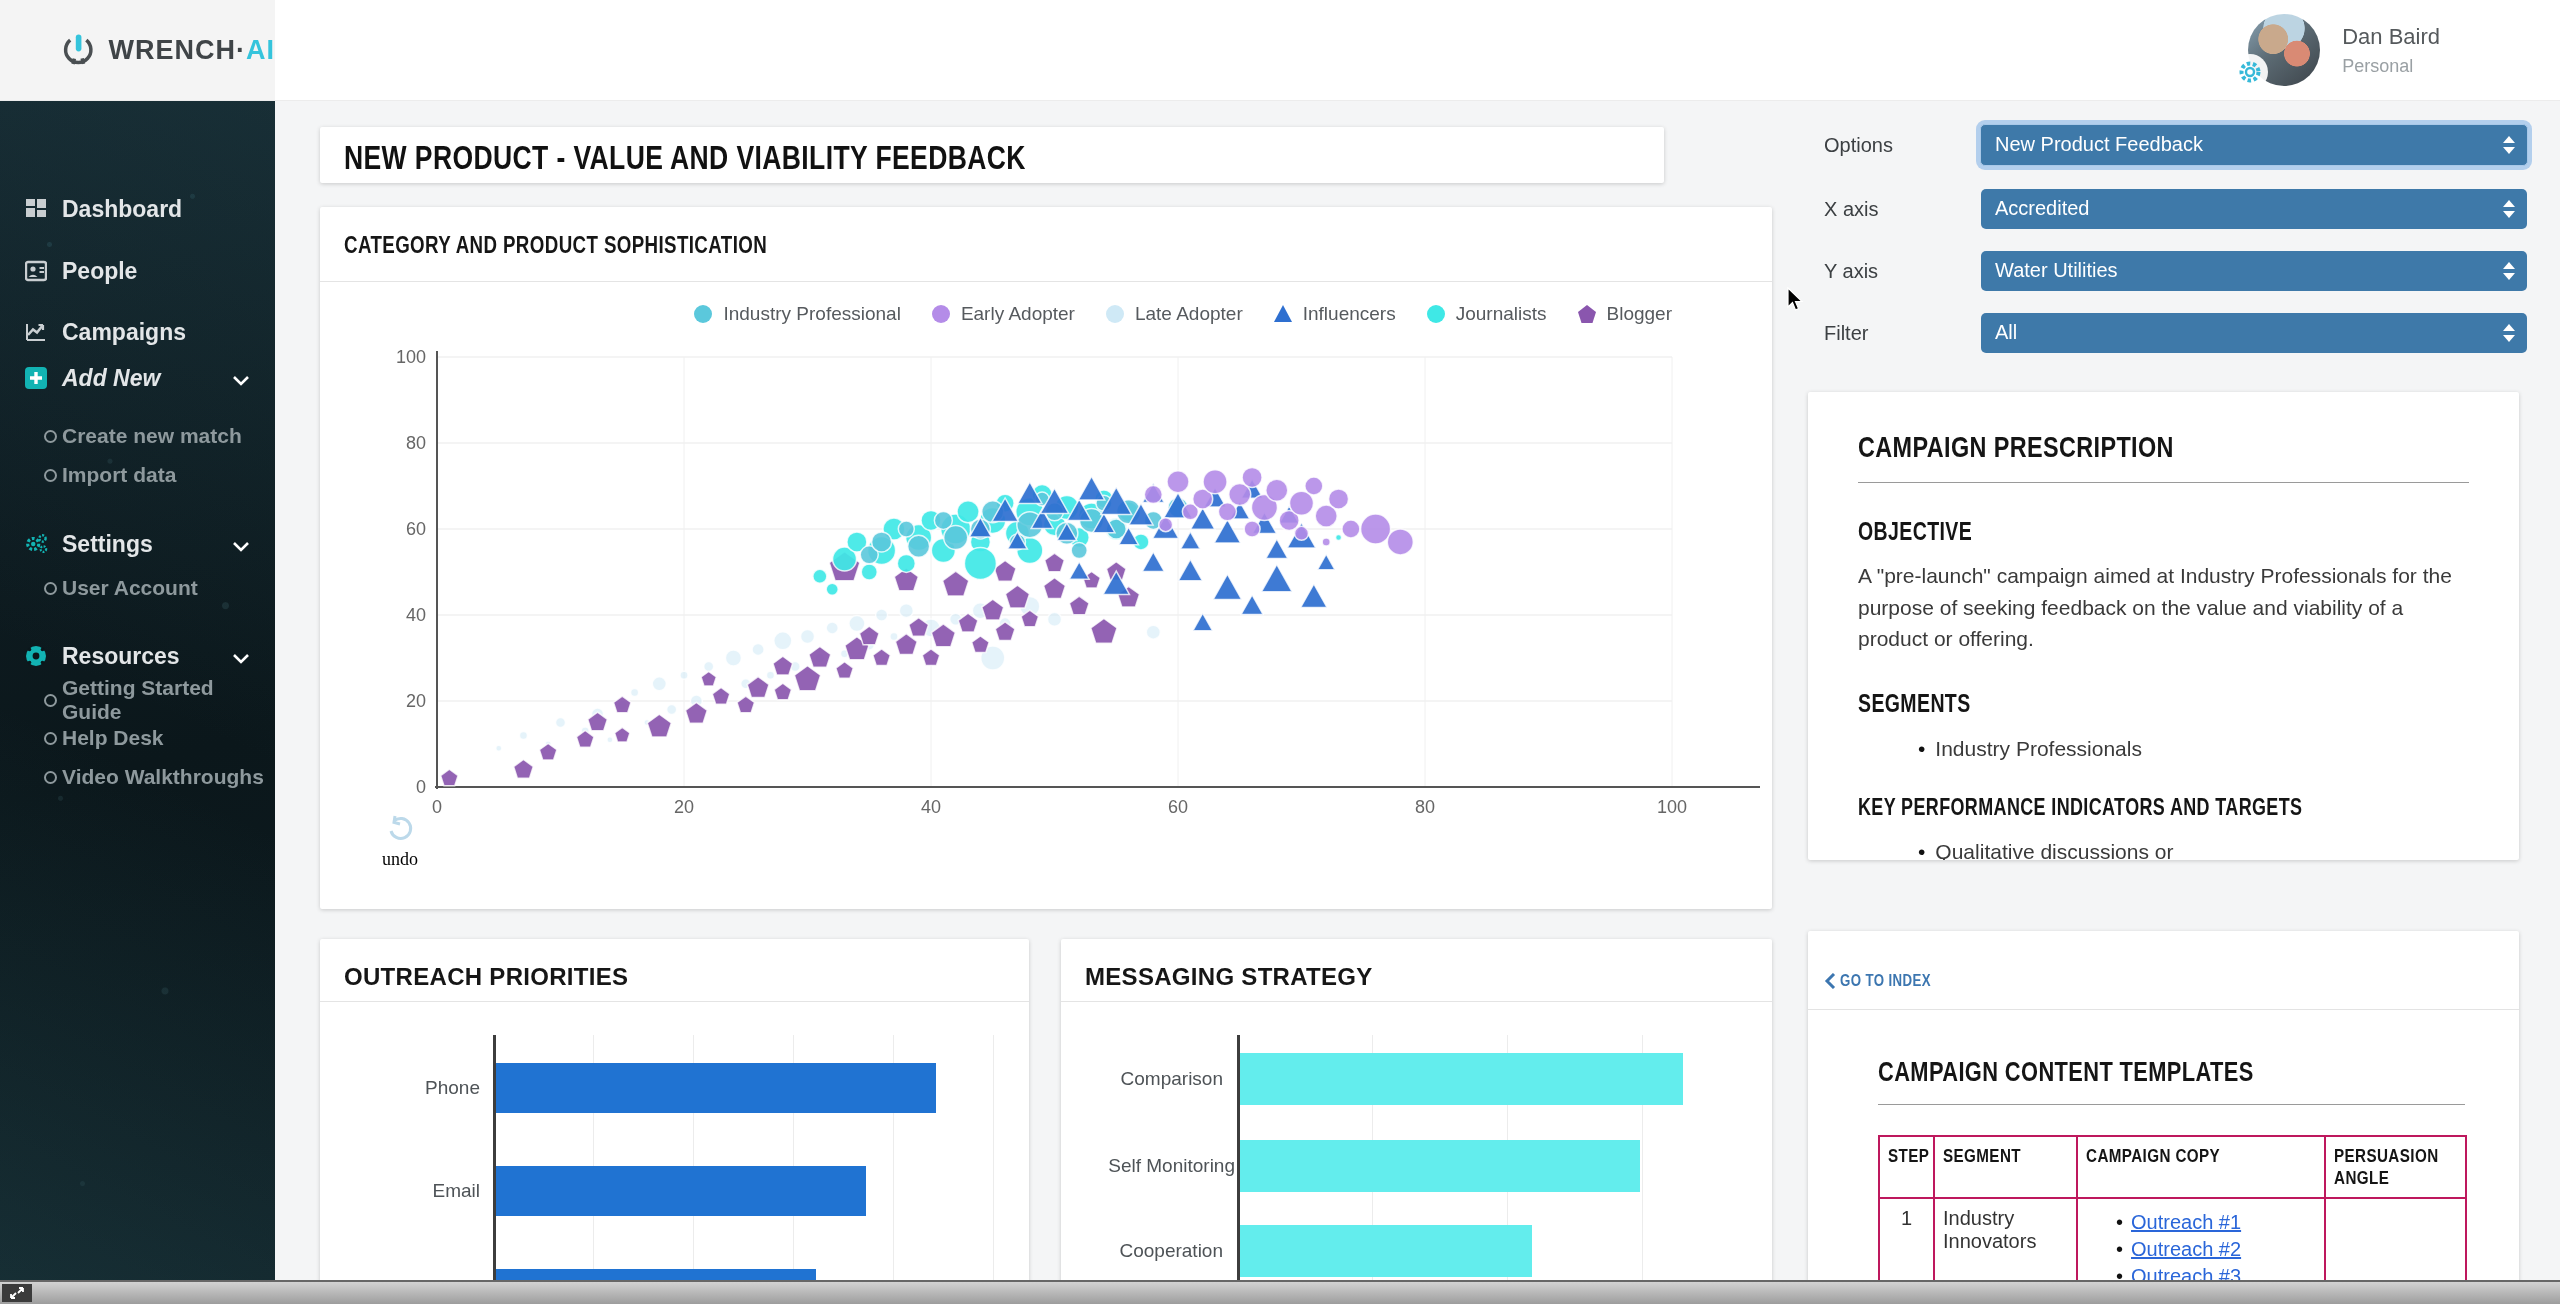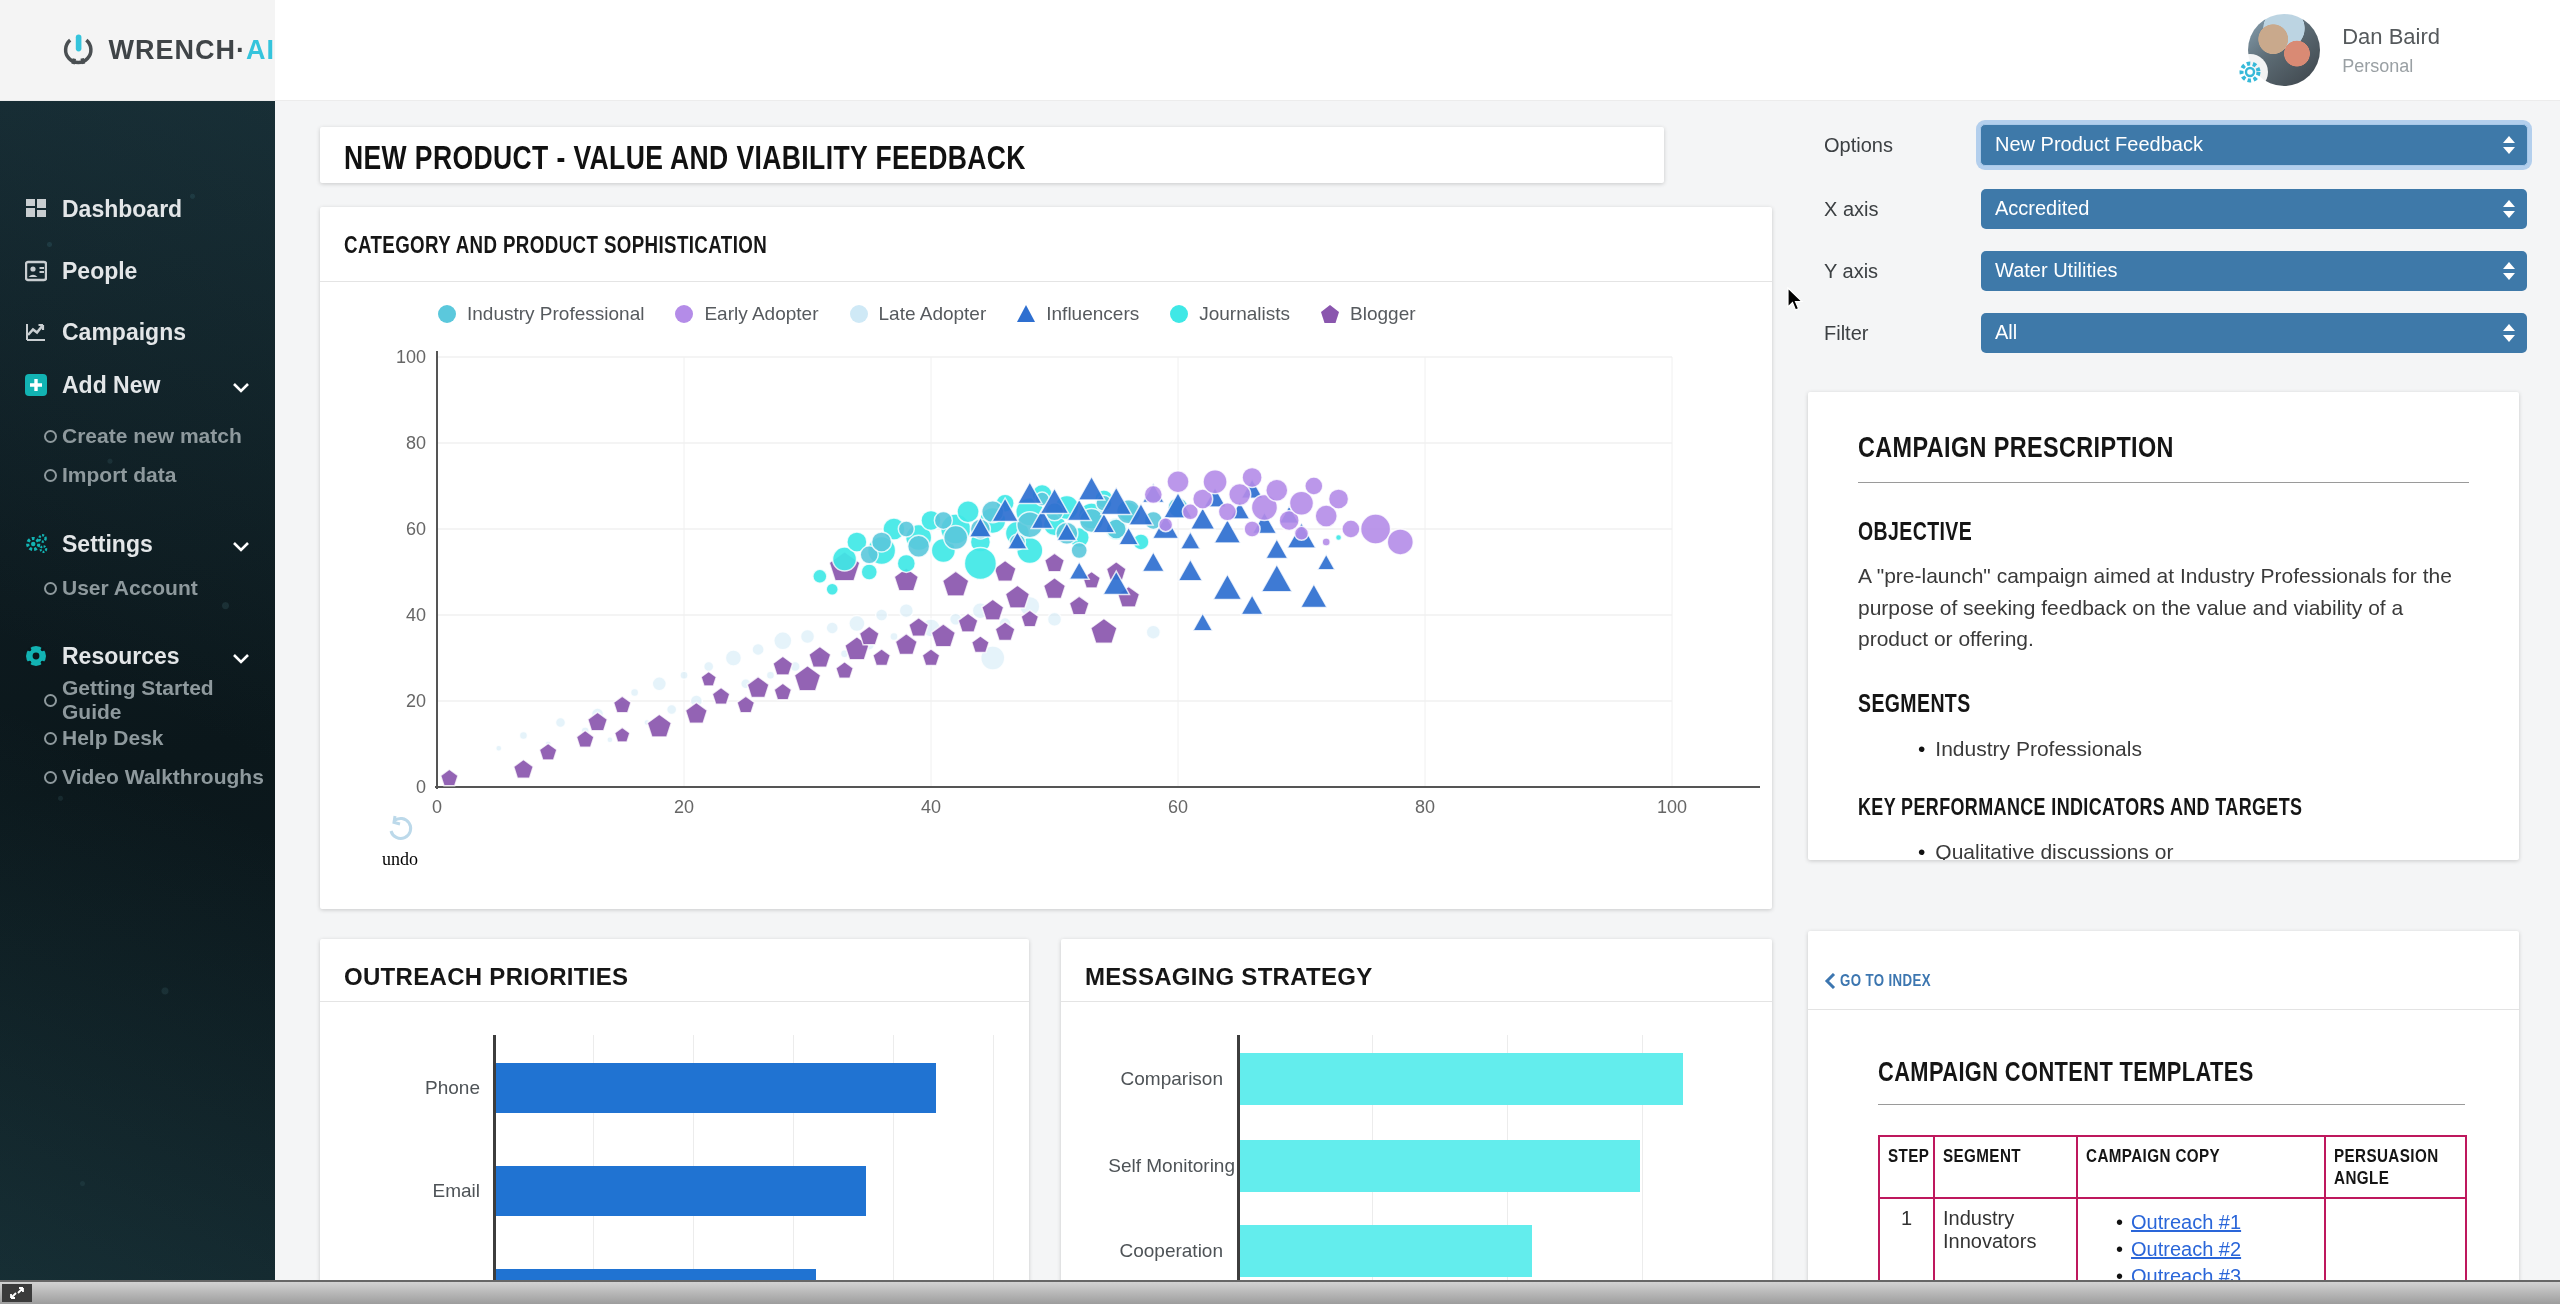--- a/index.html
+++ b/index.html
@@ -45,21 +45,21 @@
   .side-item.sub .lbl{left:62px;font-size:21px;font-weight:700;color:#8e999d;}
   .side-item .bullet{position:absolute;left:44px;width:9px;height:9px;border:2px solid #8e999d;border-radius:50%;}
   .side-item .chev{position:absolute;right:26px;top:14px;}
 
   
   #title-card{left:320px;top:127px;width:1344px;height:56px;}
   #page-title{position:absolute;left:24px;top:11px;font-size:34px;color:#111;}
   #chart-card{left:320px;top:207px;width:1452px;height:702px;}
   .card-title{position:absolute;left:24px;top:24px;font-size:24px;color:#161616;}
   .card-divider{position:absolute;left:0;right:0;top:74px;height:1px;background:#e4e4e4;}
-  #legend{position:absolute;left:117px;top:96px;width:1235px;display:flex;justify-content:flex-start;gap:30px;}
+  #legend{position:absolute;left:117px;top:96px;width:1235px;display:flex;justify-content:flex-end;gap:30px;}
   .lg-item{display:flex;align-items:center;gap:10px;cursor:pointer;}
   .lg-item span{font-size:19px;color:#565a5e;}
   #undo-btn{position:absolute;left:50px;top:608px;width:60px;text-align:center;cursor:pointer;}
   #undo-btn .txt{font-size:18px;color:#000000;margin-top:2px;font-family:"Liberation Serif",serif;}
 
   
   .ctl-label{position:absolute;left:1824px;font-size:20px;color:#3c4043;}
   .ctl-select{position:absolute;left:1981px;width:546px;height:40px;background:#3e79a9;border-radius:5px;cursor:pointer;}
   .ctl-select .val{position:absolute;left:14px;top:8px;font-size:20px;color:#fff;}
   .ctl-select.focused{box-shadow:0 0 0 4px rgba(125,175,230,.55);border:1px solid #a8c8e8;margin:-1px;}
@@ -167,21 +167,21 @@
       <span class="ic">
         <svg width="22" height="22" viewBox="0 0 22 22">
           <path d="M2 19 L2 3" stroke="#c9ced1" stroke-width="2"></path>
           <path d="M2 19 L20 19" stroke="#c9ced1" stroke-width="2"></path>
           <path d="M3 14 L8 8.5 L12 11.5 L18 4" fill="none" stroke="#c9ced1" stroke-width="2.6"></path>
           <path d="M18 4 L18 9 M18 4 L13.5 4" stroke="#c9ced1" stroke-width="2.2"></path>
         </svg>
       </span>
       <span class="lbl">Campaigns</span>
     </div>
-    <div class="side-item" style="top: 265px;">
+    <div class="side-item" style="top: 258px; font-style: italic;">
       <span class="ic">
         <svg width="24" height="24" viewBox="0 0 24 24">
           <rect x="1" y="1" width="22" height="22" rx="4" fill="#12b3b3"></rect>
           <path d="M12 6 L12 18 M6 12 L18 12" stroke="#fff" stroke-width="3.4"></path>
         </svg>
       </span>
       <span class="lbl">Add New</span>
       <span class="chev"><svg width="16" height="10" viewBox="0 0 16 10">
           <path d="M1 1 L8 8 L15 1" fill="none" stroke="#fff" stroke-width="2.6"></path>
         </svg></span>

